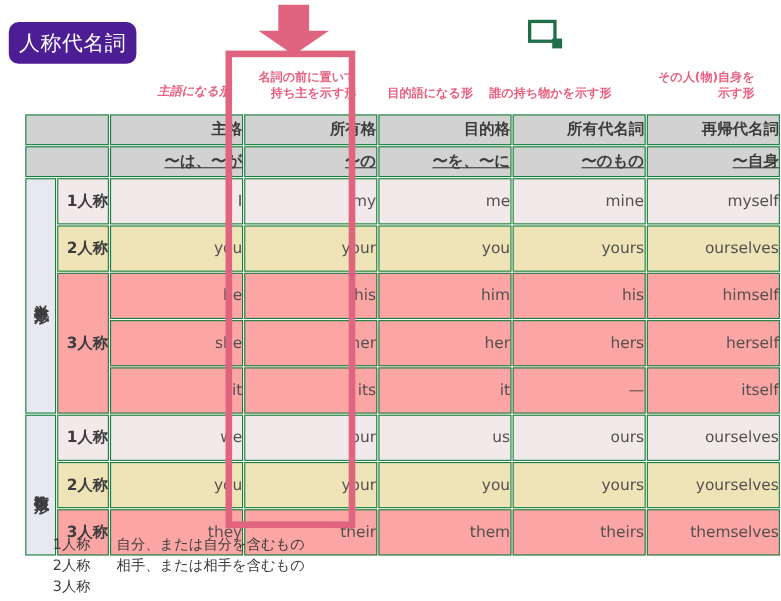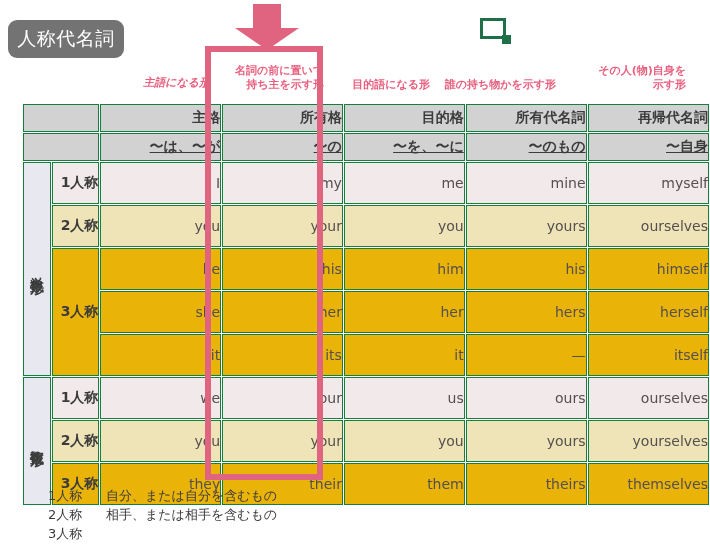--- a/index.html
+++ b/index.html
@@ -16,21 +16,21 @@
     overflow: hidden;
   }
 
   
   #title-badge {
     position: absolute;
     left: 8px;
     top: 20px;
     width: 116px;
     height: 38px;
-    background: #737373;
+    background: #4c1d95;
     border-radius: 9px;
     display: flex;
     align-items: center;
     justify-content: center;
     color: #ffffff;
     font-size: 19px;
     letter-spacing: 0.5px;
     font-family: "DejaVu Sans", "Liberation Sans", sans-serif;
   }
 
@@ -117,21 +117,21 @@
     font-size: 15px;
   }
   .hdr.sub { font-size: 14px; text-decoration: underline; }
   .hdr-blank {
     background: #d2d2d2;
     border: 1px solid #ffffff;
   }
 
   .r-first  { background: #f2e9ea; }
   .r-second { background: #eee4b8; }
-  .r-third  { background: #eab308; }
+  .r-third  { background: #fca5a5; }
 
   .vlabel {
     background: #e7e8f0;
     color: #3c3c3c;
     font-weight: bold;
     font-size: 14px;
     width: 26px;
   }
   .vlabel span {
     display: block;

